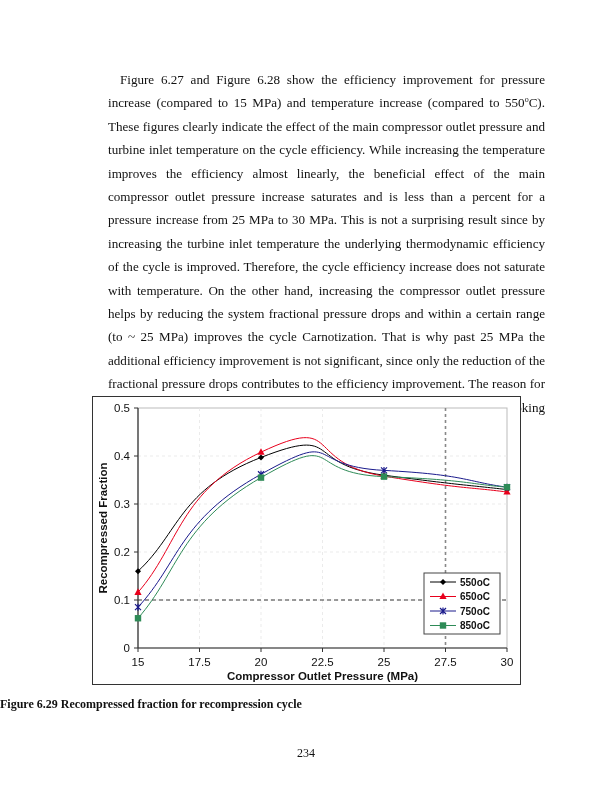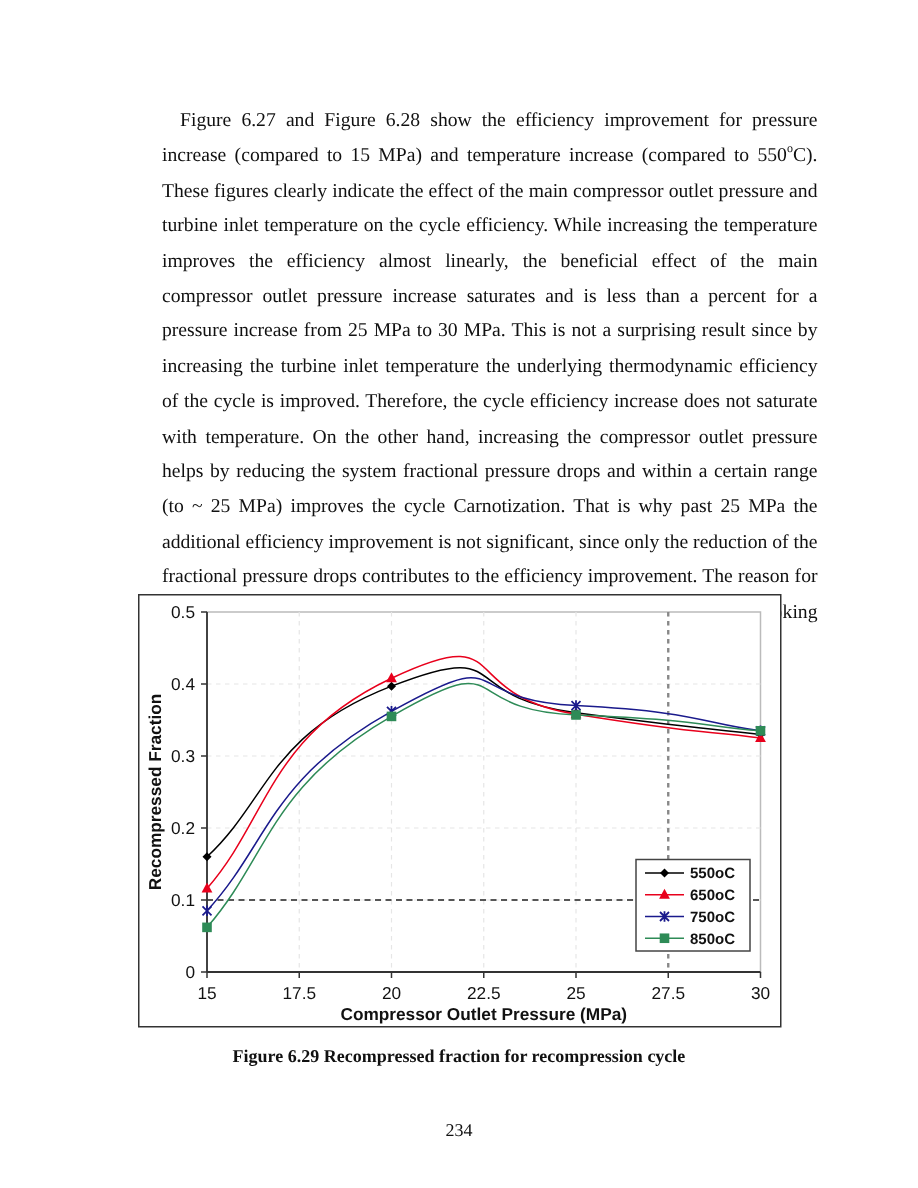--- a/index.html
+++ b/index.html
@@ -1,21 +1,21 @@
 <!DOCTYPE html>
 <html><head>
 <meta charset="utf-8">
 <style>
   html, body { margin:0; padding:0; background:#ffffff; }
   body { width:612px; height:792px; position:relative; overflow:hidden; font-family:"Liberation Serif", serif; color:#111; }
   .para { position:absolute; left:108px; top:68px; width:437px; font-size:13.1px; line-height:23.4px; text-align:justify; text-indent:12px; }
   .para sup { font-size:8px; line-height:0; }
   .chart { position:absolute; left:92px; top:396px; width:429px; height:289px; border:1.4px solid #333; box-sizing:border-box; background:#fff; }
   .chart svg { position:absolute; left:0; top:0; }
-  .caption { position:absolute; left:0; width:612px; top:697px; text-align:center; font-weight:bold; font-size:12px; }
+  .caption { position:absolute; left:0; width:612px; top:697px; text-align:left; font-weight:bold; font-size:12px; }
   .pagenum { position:absolute; left:0; width:612px; top:746px; text-align:center; font-size:12px; }
   .ax { font-family:"Liberation Sans", sans-serif; font-size:11.5px; fill:#111; }
   .axlbl { font-family:"Liberation Sans", sans-serif; font-size:11.5px; font-weight:bold; fill:#111; }
   .leg { font-family:"Liberation Sans", sans-serif; font-size:10px; font-weight:bold; fill:#111; }
 </style>
 </head>
 <body>
 
 <div class="para"><span>Figure 6.27 and Figure 6.28 show the efficiency improvement for pressure increase (compared to 15 MPa) and temperature increase (compared to 550</span><sup>o</sup><span>C).  These figures clearly indicate the effect of the main compressor outlet pressure and turbine inlet temperature on the cycle efficiency.  While increasing the temperature improves the efficiency almost linearly, the beneficial effect of the main compressor outlet pressure increase saturates and is less than a percent for a pressure increase from 25 MPa to 30 MPa.  This is not a surprising result since by increasing the turbine inlet temperature the underlying thermodynamic efficiency of the cycle is improved.  Therefore, the cycle efficiency increase does not saturate with temperature.  On the other hand, increasing the compressor outlet pressure helps by reducing the system fractional pressure drops and within a certain range (to ~ 25 MPa) improves the cycle Carnotization.  That is why past 25 MPa the additional efficiency improvement is not significant, since only the reduction of the fractional pressure drops contributes to the efficiency improvement.  The reason for the changing effect of pressure on the cycle efficiency can be explained by looking at the recompressed fraction, which is depicted in Figure 6.29.</span></div>
 

